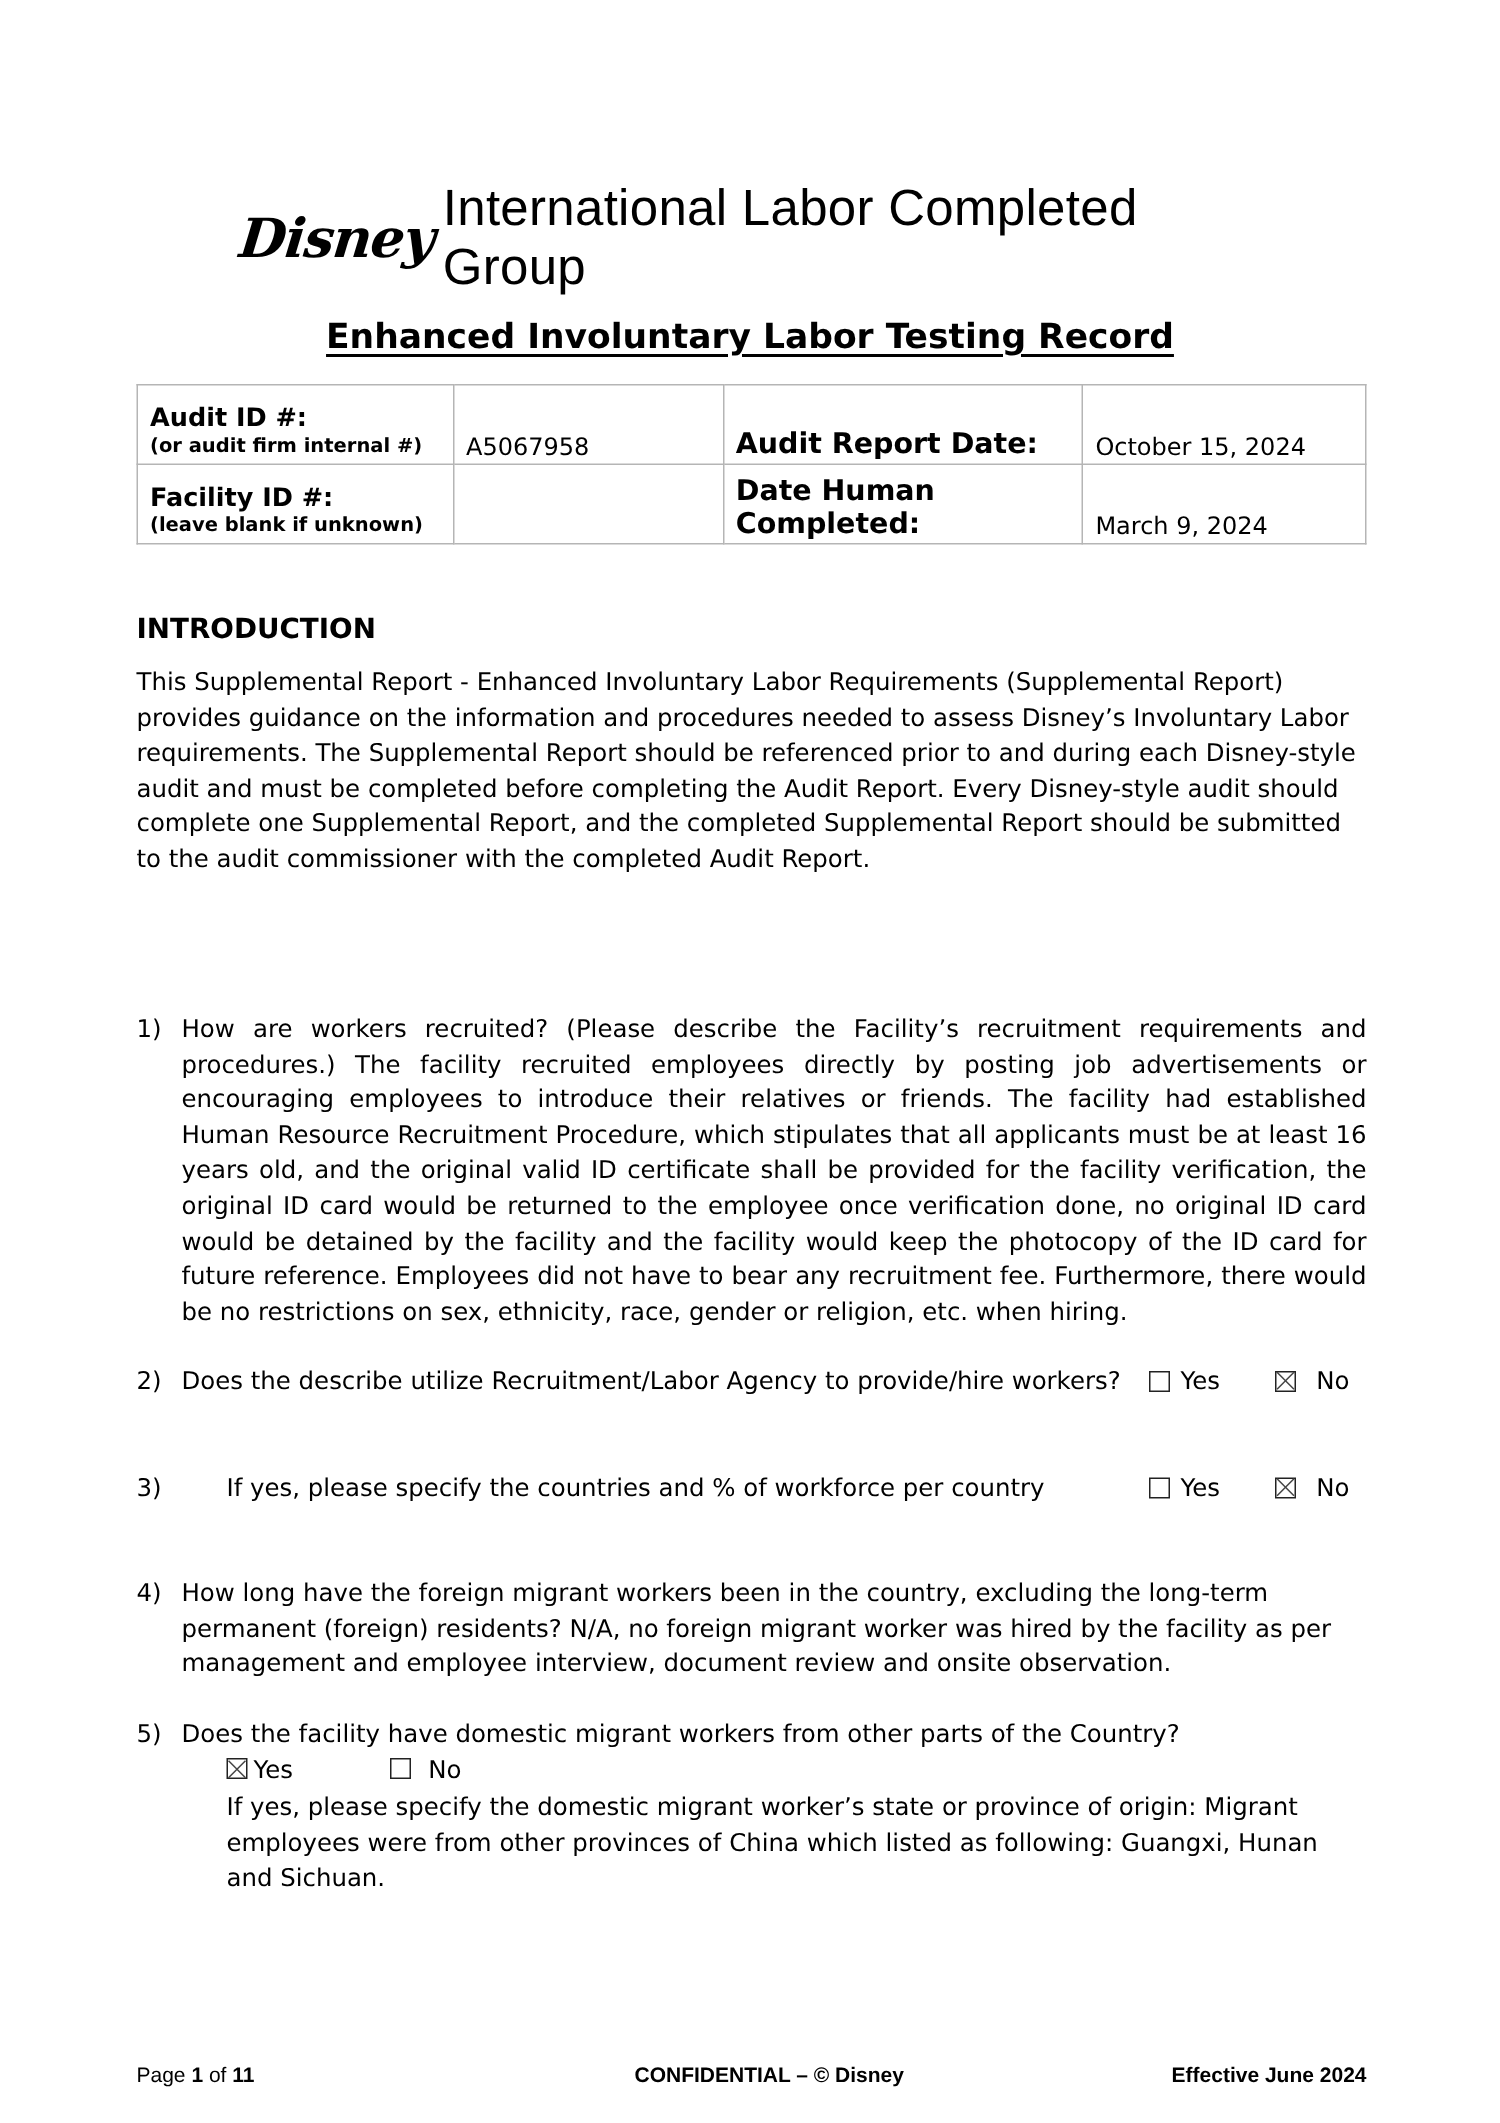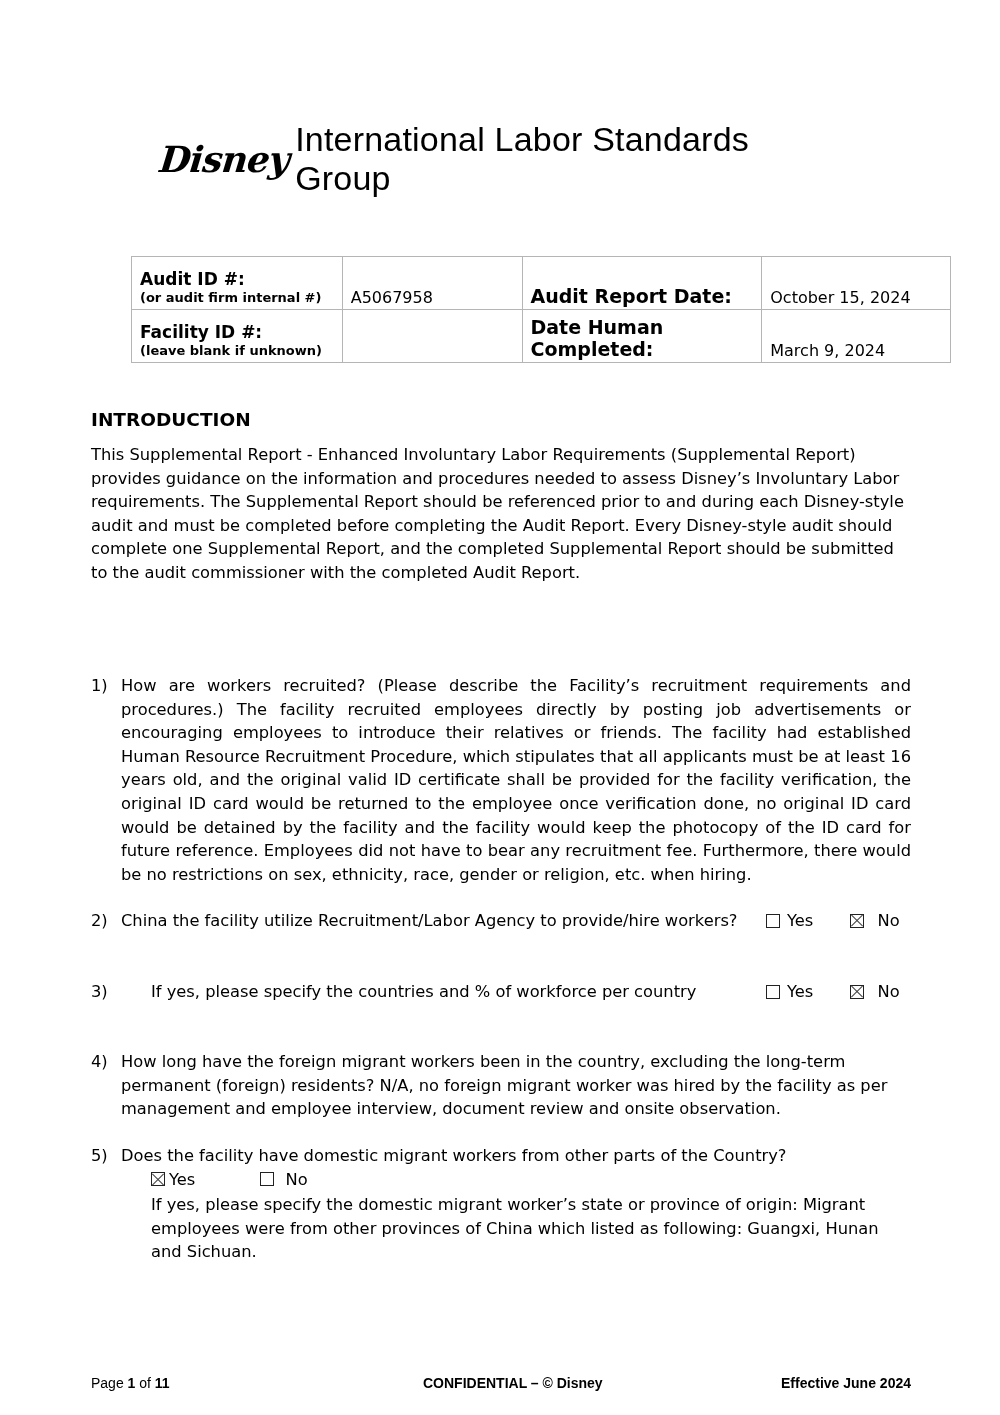--- a/index.html
+++ b/index.html
@@ -5,21 +5,21 @@
     html, body { margin: 0; padding: 0; background: #ffffff; }
     body { width: 1000px; height: 1415px; position: relative; overflow: hidden; color: #000; font-family: "DejaVu Sans", sans-serif; }
     .page { position: absolute; left: 0; top: 0; width: 1000px; height: 1415px; }
 
     .header-logo { position: absolute; left: 160px; top: 128px; width: 690px; height: 62px; display: flex; align-items: center; }
     .disney-wordmark { font-family: "DejaVu Serif", serif; font-style: italic; font-weight: bold; font-size: 36px; letter-spacing: -1px; margin-right: 6px; transform: skewX(-6deg); }
     .group-name { font-family: "Liberation Sans", sans-serif; font-size: 34px; letter-spacing: 0.2px; }
 
     .doc-title { position: absolute; left: 0; width: 1000px; top: 212px; text-align: center; font-family: "DejaVu Sans", sans-serif; font-weight: bold; font-size: 23px; text-decoration: underline; text-underline-offset: 4px; }
 
-    table.info { position: absolute; left: 91px; top: 256px; width: 820px; border-collapse: collapse; font-family: "DejaVu Sans", sans-serif; margin-left: 40px; }
+    table.info { position: absolute; left: 91px; top: 256px; width: 820px; border-collapse: collapse; font-family: "DejaVu Sans", sans-serif; }
     table.info td { border: 1px solid #b5b5b5; height: 50px; padding: 0 8px 2px 8px; vertical-align: bottom; font-size: 16px; }
     .lbl-main { font-weight: bold; font-size: 17px; display: block; line-height: 20px; }
     .lbl-sub { font-size: 13px; display: block; line-height: 18px; font-weight: bold; }
     .lbl-bold { font-weight: bold; font-size: 19px; }
 
     .section-heading { position: absolute; left: 91px; font-weight: bold; font-size: 18.5px; font-family: "DejaVu Sans", sans-serif; }
     .para { position: absolute; left: 91px; width: 820px; font-family: "DejaVu Sans", sans-serif; font-size: 16.3px; line-height: 23.6px; }
 
     .q { position: absolute; left: 91px; width: 820px; font-family: "DejaVu Sans", sans-serif; font-size: 16.3px; line-height: 23.6px; }
     .q-num { position: absolute; left: 0; top: 0; }
@@ -38,23 +38,24 @@
     .footer span.f { position: absolute; top: 0; }
     .b { font-weight: bold; }
   </style>
 </head>
 <body>
 
 <div class="page">
 
   <div class="header-logo">
     <span class="disney-wordmark">Disney</span>
-    <span class="group-name">International Labor Standards Group</span>
+    <span class="group-name">International Labor Completed Group</span>
   </div>
 
+  <div class="doc-title">Enhanced Involuntary Labor Testing Record</div>
 
   <table class="info">
     <colgroup>
       <col style="width:211px">
         <col style="width:180px">
         <col style="width:240px">
         <col style="width:189px">
     </colgroup>
     <tbody>
         <tr>
@@ -83,21 +84,21 @@
 
 
   <div class="q" style="top:674px;">
     <span class="q-num">1)</span>
     <div class="q-body">How are workers recruited? (Please describe the Facility’s recruitment requirements and procedures.) The facility recruited employees directly by posting job advertisements or encouraging employees to introduce their relatives or friends. The facility had established Human Resource Recruitment Procedure, which stipulates that all applicants must be at least 16 years old, and the original valid ID certificate shall be provided for the facility verification, the original ID card would be returned to the employee once verification done, no original ID card would be detained by the facility and the facility would keep the photocopy of the ID card for future reference. Employees did not have to bear any recruitment fee. Furthermore, there would be no restrictions on sex, ethnicity, race, gender or religion, etc. when hiring.</div>
   </div>
 
   <div class="q" style="top:909px;">
     <span class="q-num">2)</span>
     <div class="q-body left">
-      <span>China the facility utilize Recruitment/Labor Agency to provide/hire workers?</span>
+      <span>Does the describe utilize Recruitment/Labor Agency to provide/hire workers?</span>
     </div>
     <div class="opts" style="left:675px;">
       <span class="opt">
           <span class="cb"></span>
           <span>Yes</span>
         </span>
       <span class="opt" style="margin-left:32px;">
           <span class="cb checked"></span>
           <span style="margin-left:6px;">No</span>
         </span>

